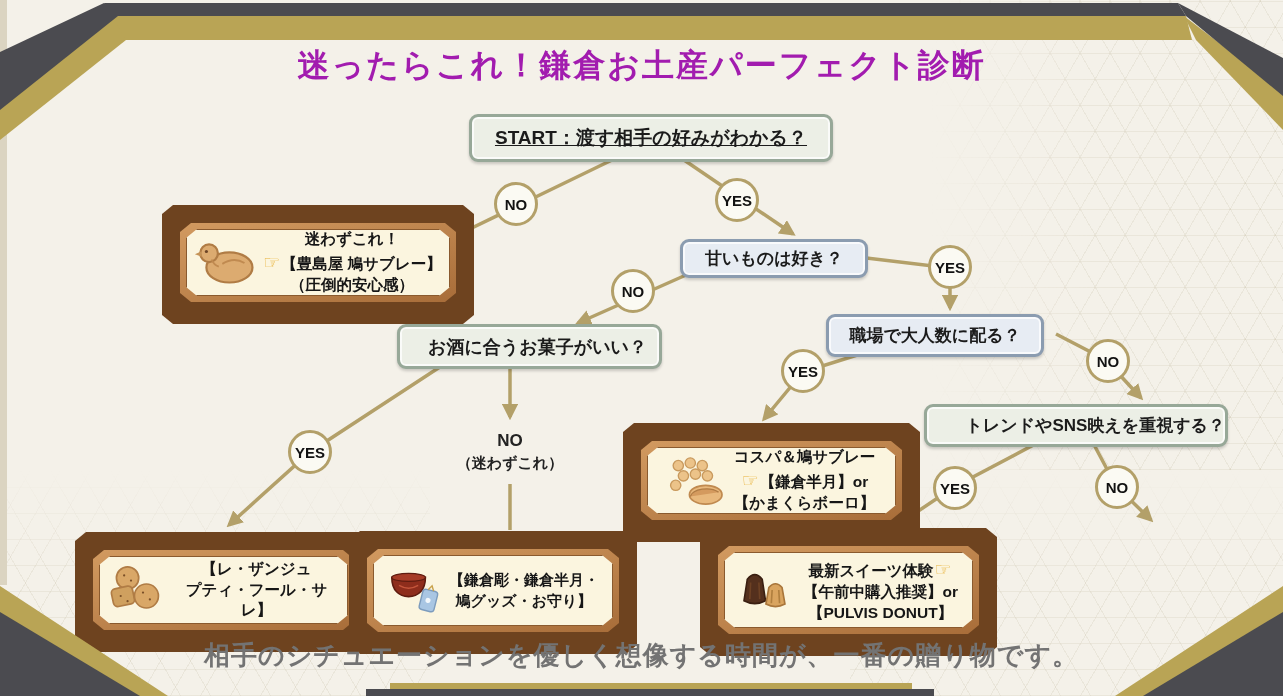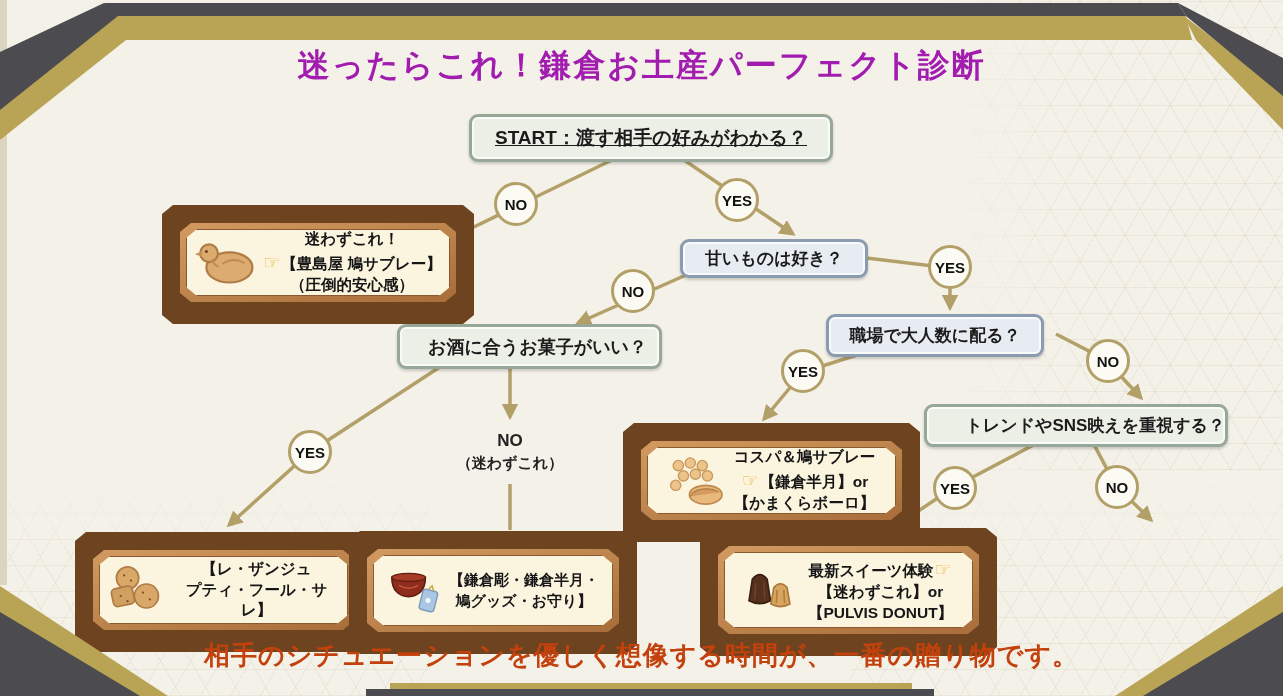--- a/index.html
+++ b/index.html
@@ -31,21 +31,21 @@
   .ribbons{position:absolute;left:0;top:0;z-index:5;pointer-events:none;}
 
   .title{
     position:absolute;left:0;top:44px;width:100%;text-align:center;z-index:4;
     font-family:"Liberation Serif","DejaVu Serif",serif;
     font-weight:bold;font-size:32px;letter-spacing:2px;color:#a21caf;
   }
   .footer{
     position:absolute;left:0;top:638px;width:100%;text-align:center;z-index:4;
     font-family:"Liberation Serif","DejaVu Serif",serif;
-    font-weight:bold;font-size:26px;letter-spacing:1px;color:#c2410c;
+    font-weight:bold;font-size:26px;letter-spacing:1px;color:#737373;
   }
 
   #arrow-layer{position:absolute;left:0;top:0;z-index:1;}
   polyline.flow{fill:none;stroke:#b3a069;stroke-width:3.5;}
 
   .qbox{
     position:absolute;z-index:2;display:flex;align-items:center;justify-content:center;
     border-radius:9px;font-weight:bold;text-align:center;
     box-shadow:0 2px 3px rgba(0,0,0,.18), inset 0 0 0 2px rgba(255,255,255,.75);
   }
@@ -272,21 +272,21 @@
     <div class="wood">
         <div class="panel">
       <svg class="r-icon" viewBox="0 0 70 58" width="58" height="48">
         <path d="M10 16 q9-11 18 0 l4 26 q-13 7-26 0 z" fill="#54301d" stroke="#3a1f11" stroke-width="2"></path>
         <path d="M14 20 l-1 20 M24 20 l1 20" stroke="#6d4124" stroke-width="2" fill="none"></path>
         <path d="M36 26 q8-9 16 0 l3.5 20 q-11.5 6-23 0 z" fill="#d9a45f" stroke="#a9763b" stroke-width="2"></path>
         <path d="M40 29 l-1 16 M48 29 l1 16" stroke="#b07f3f" stroke-width="2" fill="none"></path>
       </svg>
       <div class="r-text">
         <div><span>最新スイーツ体験</span><span class="finger">☞</span></div>
-        <div>【迷わずこれ】or</div>
+        <div>【午前中購入推奨】or</div>
         <div>【PULVIS DONUT】</div>
       </div>
     </div>
       </div>
   </div>
 
 
 </div>
 
 </body></html>

